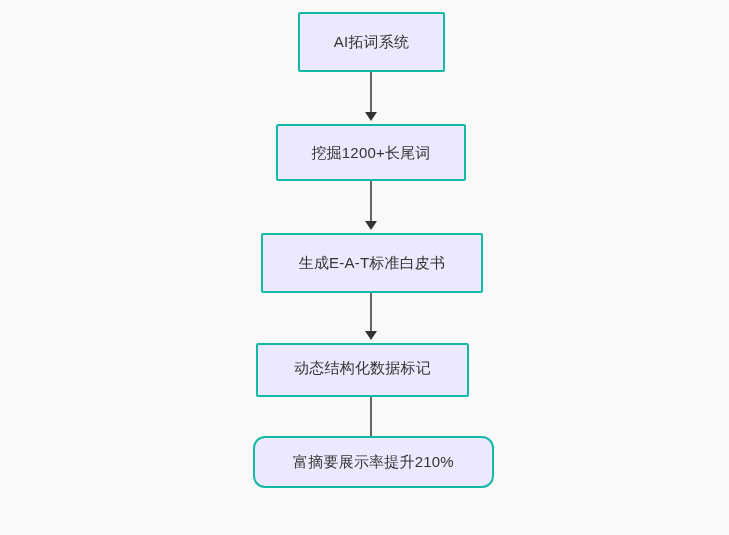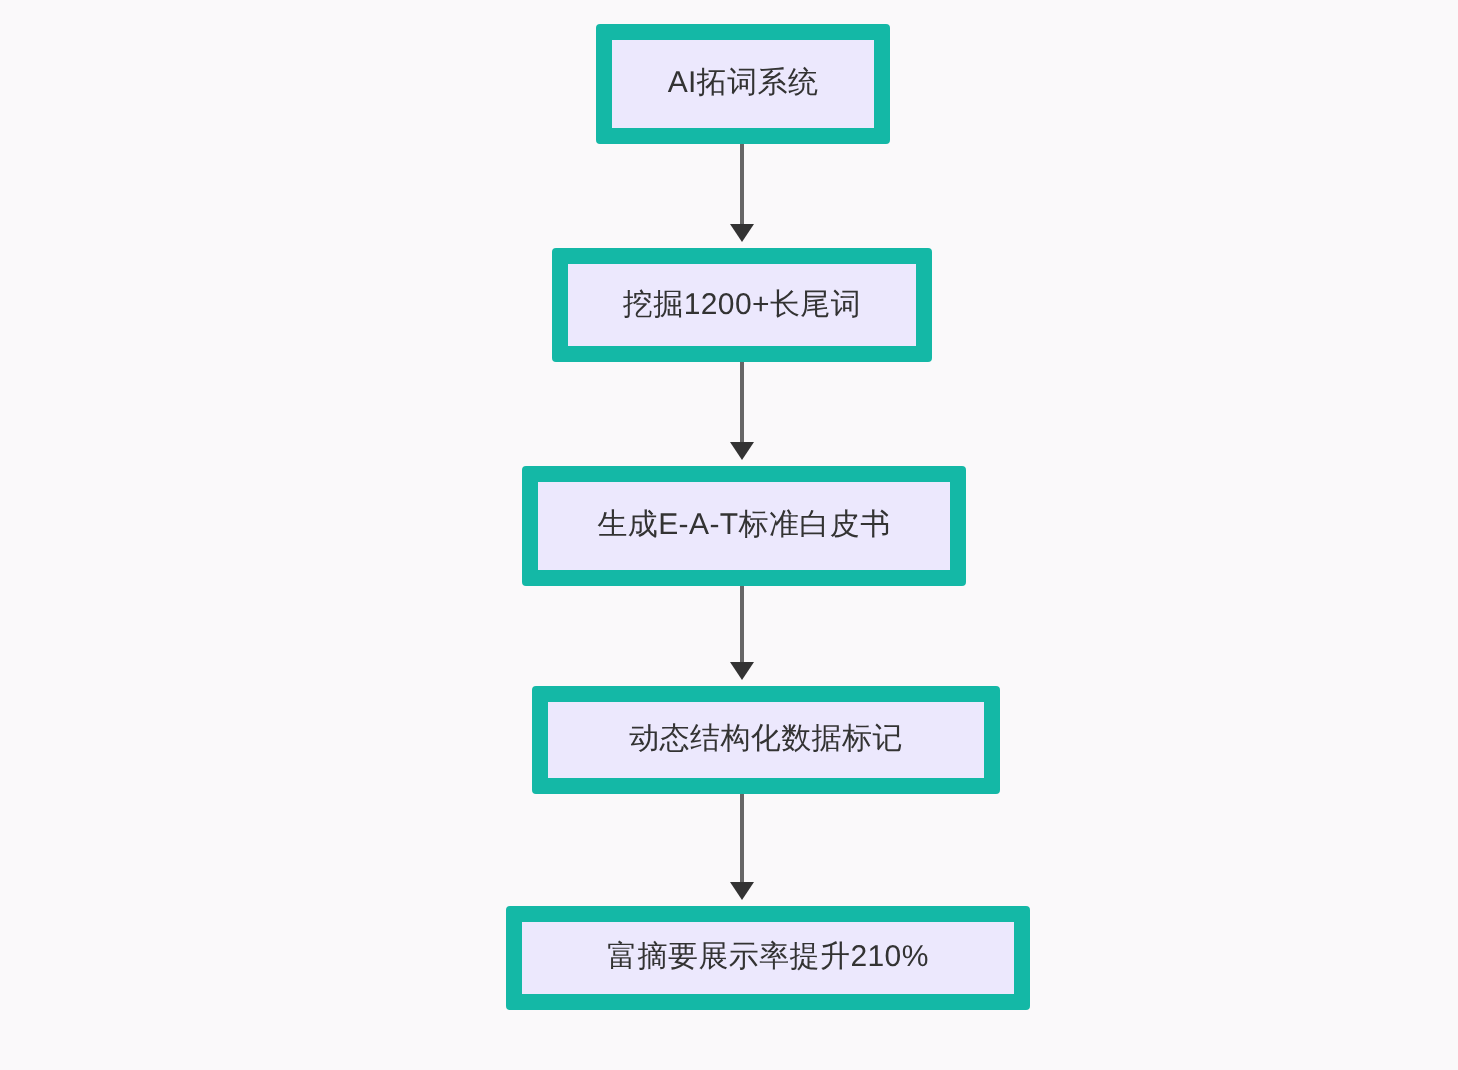--- a/index.html
+++ b/index.html
@@ -15,21 +15,21 @@
   }
   #flowchart-canvas {
     position: relative;
     width: 729px;
     height: 535px;
   }
   .node {
     position: absolute;
     box-sizing: border-box;
     background: #ece8fd;
-    border: 8px solid #14b8a6;
+    border: 2px solid #14b8a6;
     border-radius: 2px;
     display: flex;
     align-items: center;
     justify-content: center;
     color: #333333;
     font-size: 15px;
     letter-spacing: 0.2px;
     line-height: 1.2;
     white-space: nowrap;
   }
@@ -69,21 +69,21 @@
   </div>
 
   <div class="node" style="left:276px; top:124px; width:190px; height:57px;">
     <span>挖掘1200+长尾词</span>
   </div>
 
   <div class="node" style="left:261px; top:233px; width:222px; height:60px;">
     <span>生成E-A-T标准白皮书</span>
   </div>
 
-  <div class="node" style="left:266px; top:343px; width:234px; height:54px;">
+  <div class="node" style="left:256px; top:343px; width:213px; height:54px;font-family:Liberation Mono, monospace;">
     <span>动态结构化数据标记</span>
   </div>
 
-  <div class="node" style="left:253px; top:453px; width:262px; height:52px;">
+  <div class="node" style="left:253px; top:436px; width:241px; height:52px;border-radius:12px;">
     <span>富摘要展示率提升210%</span>
   </div>
 
 </div>
 
 </body></html>

